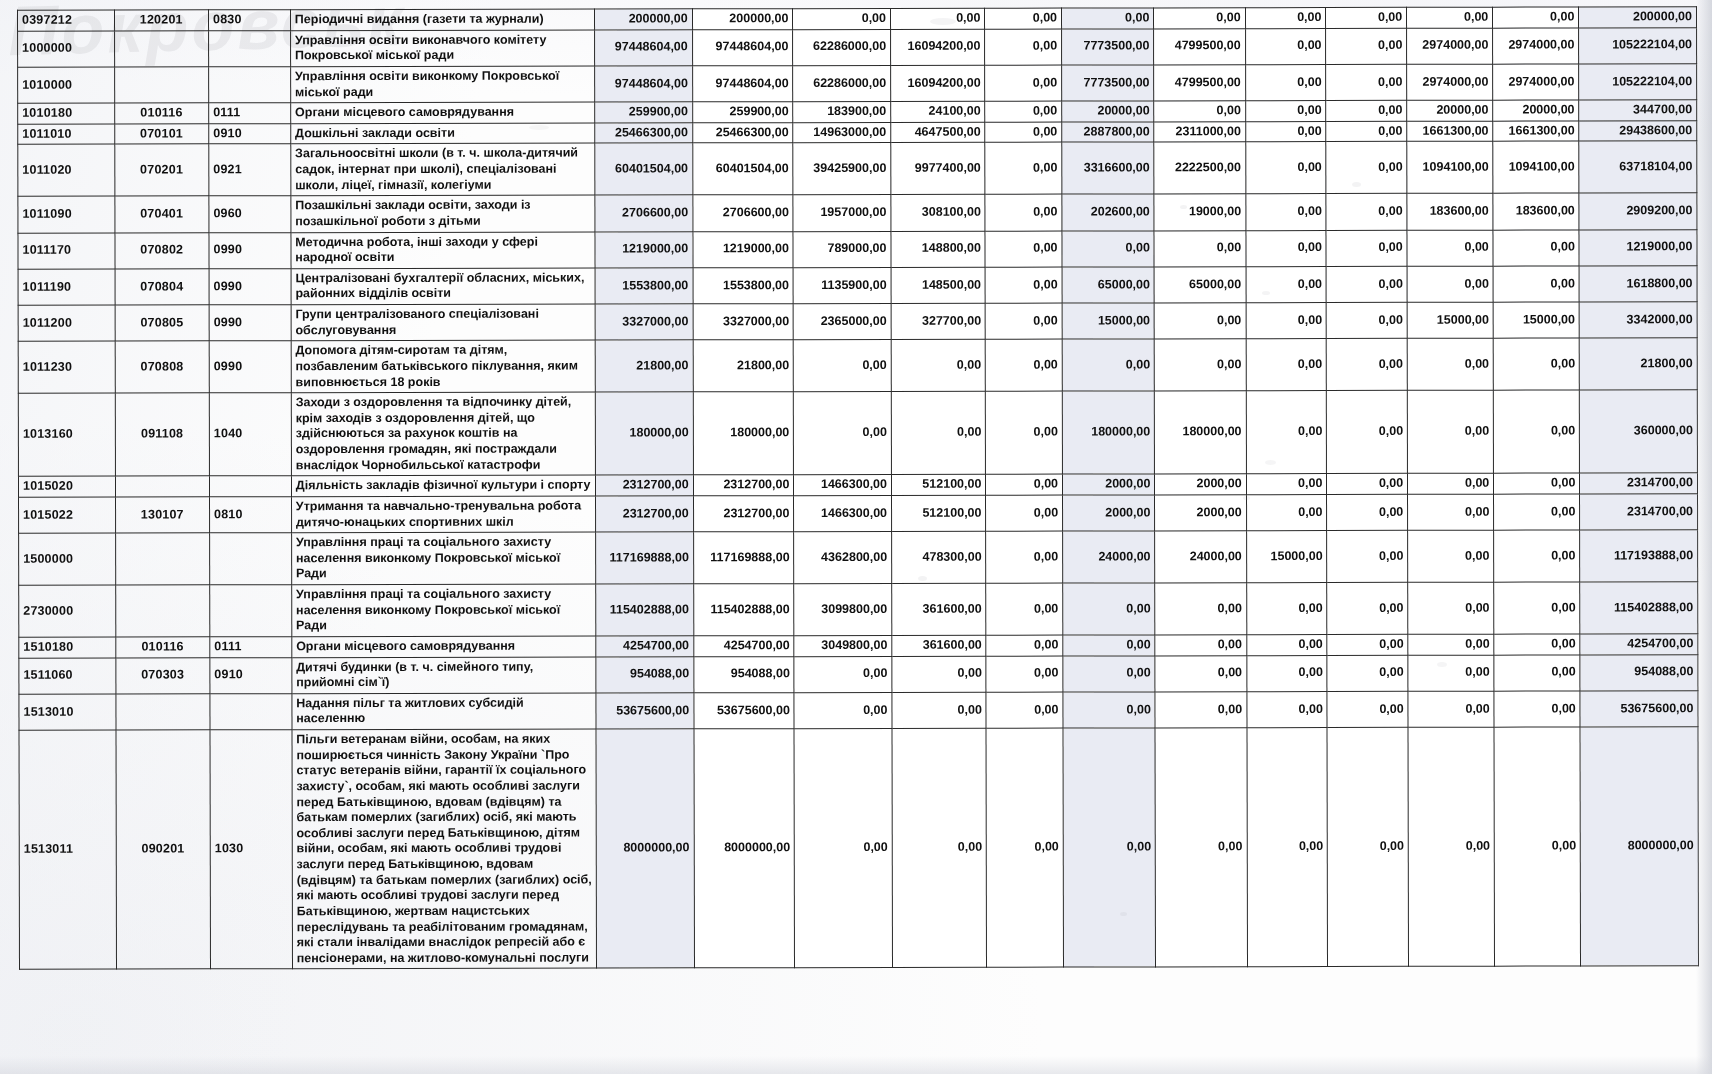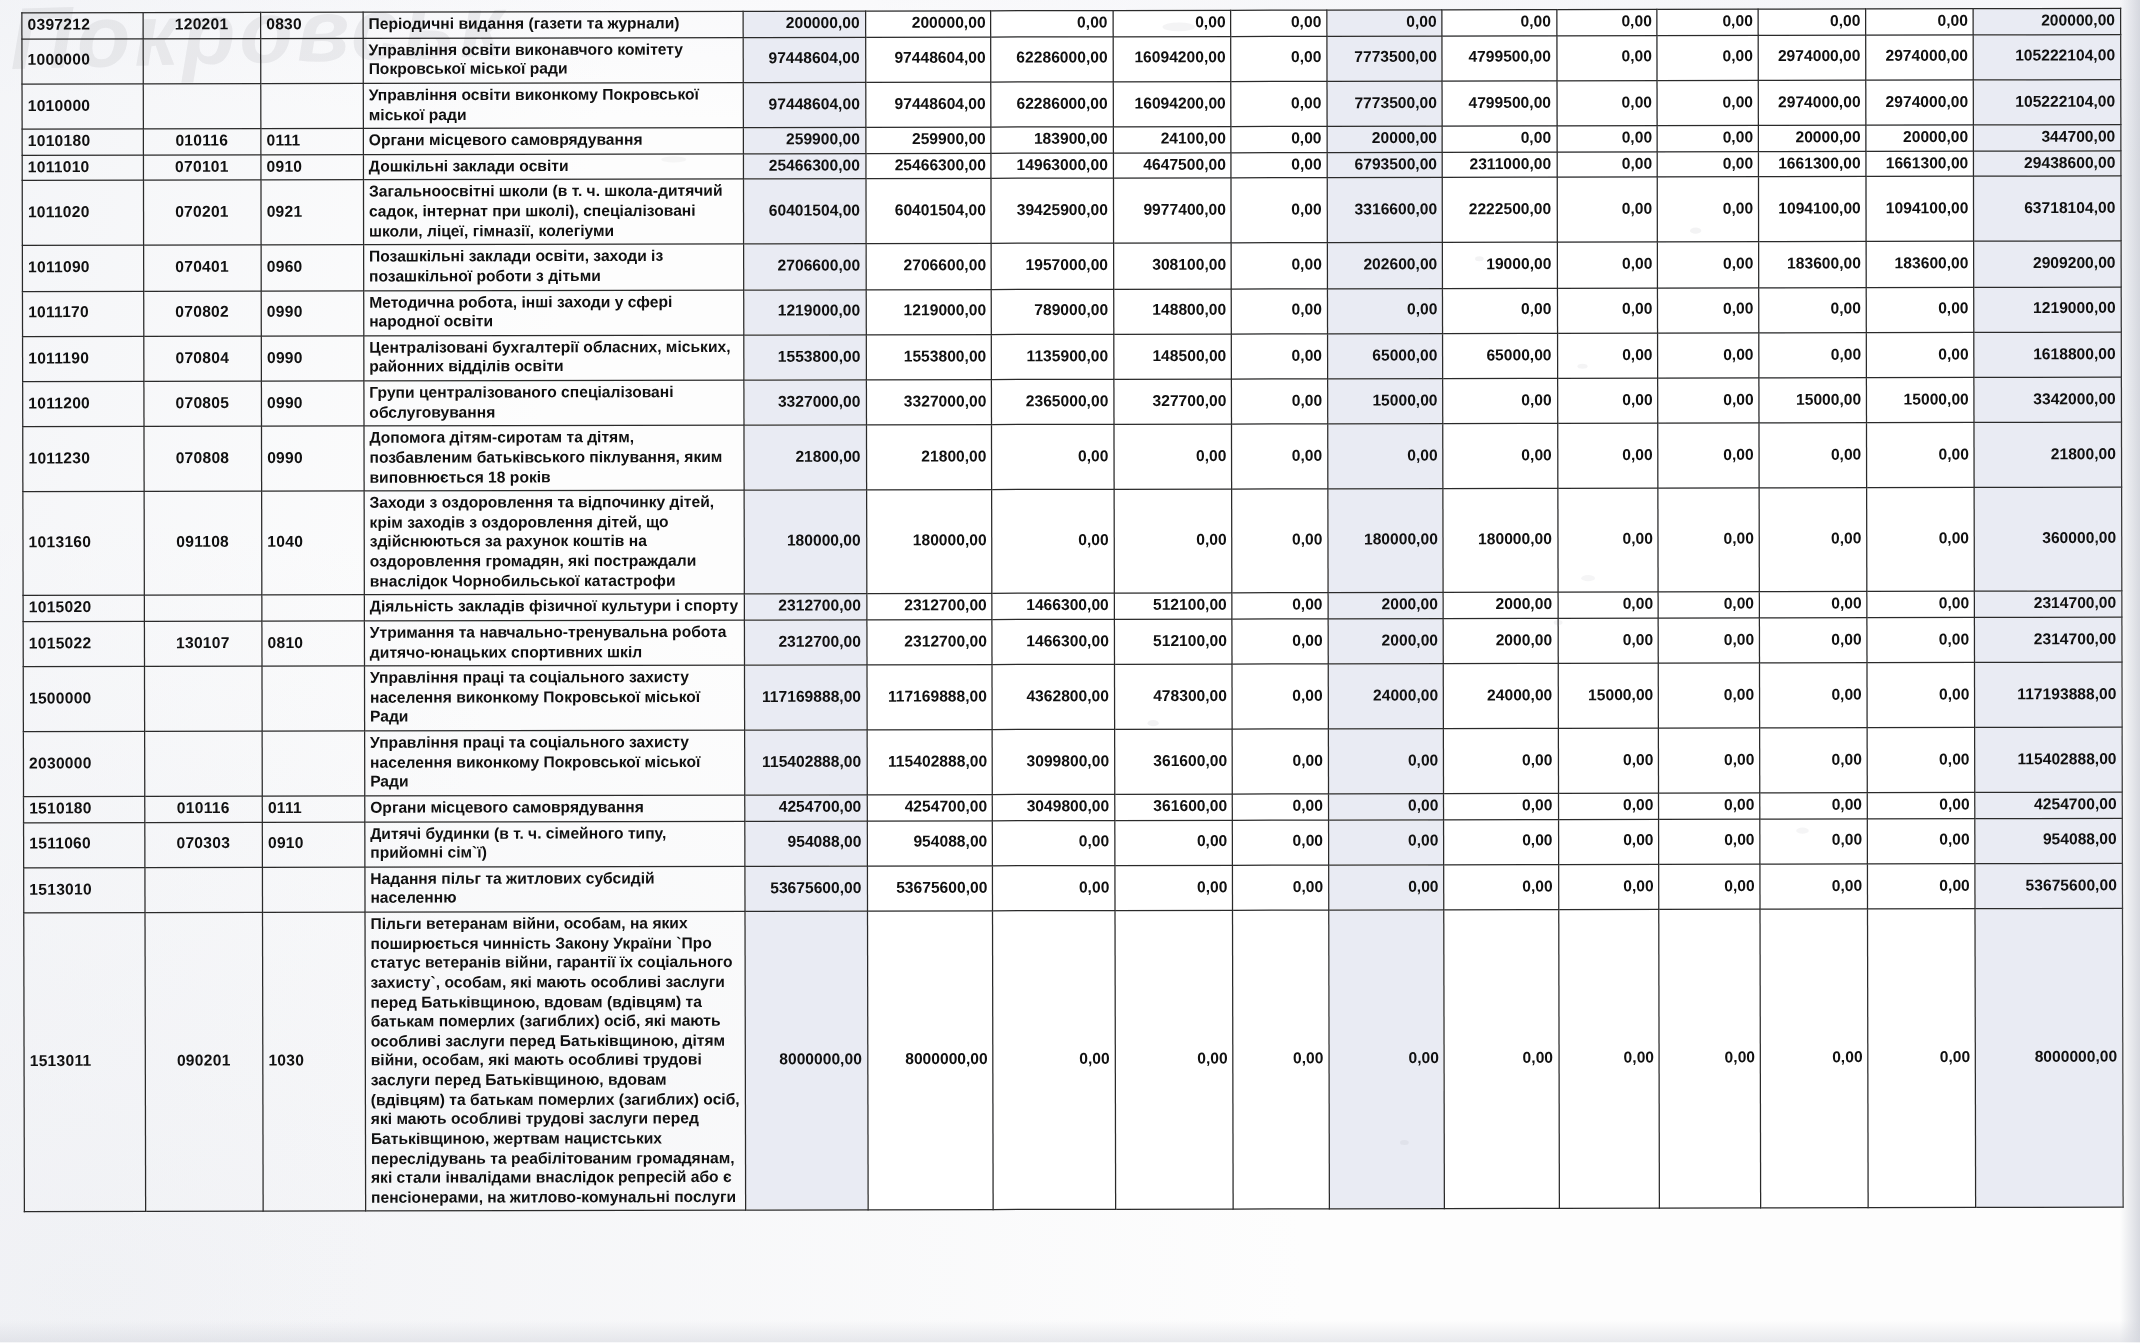--- a/index.html
+++ b/index.html
@@ -202,21 +202,21 @@
         <tr>
           <td class="c-code">1011010</td>
           <td class="c-func">070101</td>
           <td class="c-kfk">0910</td>
           <td class="c-name">Дошкільні заклади освіти</td>
           <td class="c-num wash">25466300,00</td>
           <td class="c-num plain">25466300,00</td>
           <td class="c-num plain">14963000,00</td>
           <td class="c-num plain">4647500,00</td>
           <td class="c-num plain">0,00</td>
-          <td class="c-num wash">6793500,00</td>
+          <td class="c-num wash">2887800,00</td>
           <td class="c-num plain">2311000,00</td>
           <td class="c-num plain">0,00</td>
           <td class="c-num plain">0,00</td>
           <td class="c-num plain">1661300,00</td>
           <td class="c-num plain">1661300,00</td>
           <td class="c-num wash">29438600,00</td>
         </tr>
         <tr class="tall">
           <td class="c-code">1011020</td>
           <td class="c-func">070201</td>
@@ -391,21 +391,21 @@
           <td class="c-num plain">0,00</td>
           <td class="c-num wash">24000,00</td>
           <td class="c-num plain">24000,00</td>
           <td class="c-num plain">15000,00</td>
           <td class="c-num plain">0,00</td>
           <td class="c-num plain">0,00</td>
           <td class="c-num plain">0,00</td>
           <td class="c-num wash">117193888,00</td>
         </tr>
         <tr>
-          <td class="c-code">2030000</td>
+          <td class="c-code">2730000</td>
           <td class="c-func"></td>
           <td class="c-kfk"></td>
           <td class="c-name">Управління праці та соціального захисту населення виконкому  Покровської  міської  Ради</td>
           <td class="c-num wash">115402888,00</td>
           <td class="c-num plain">115402888,00</td>
           <td class="c-num plain">3099800,00</td>
           <td class="c-num plain">361600,00</td>
           <td class="c-num plain">0,00</td>
           <td class="c-num wash">0,00</td>
           <td class="c-num plain">0,00</td>

